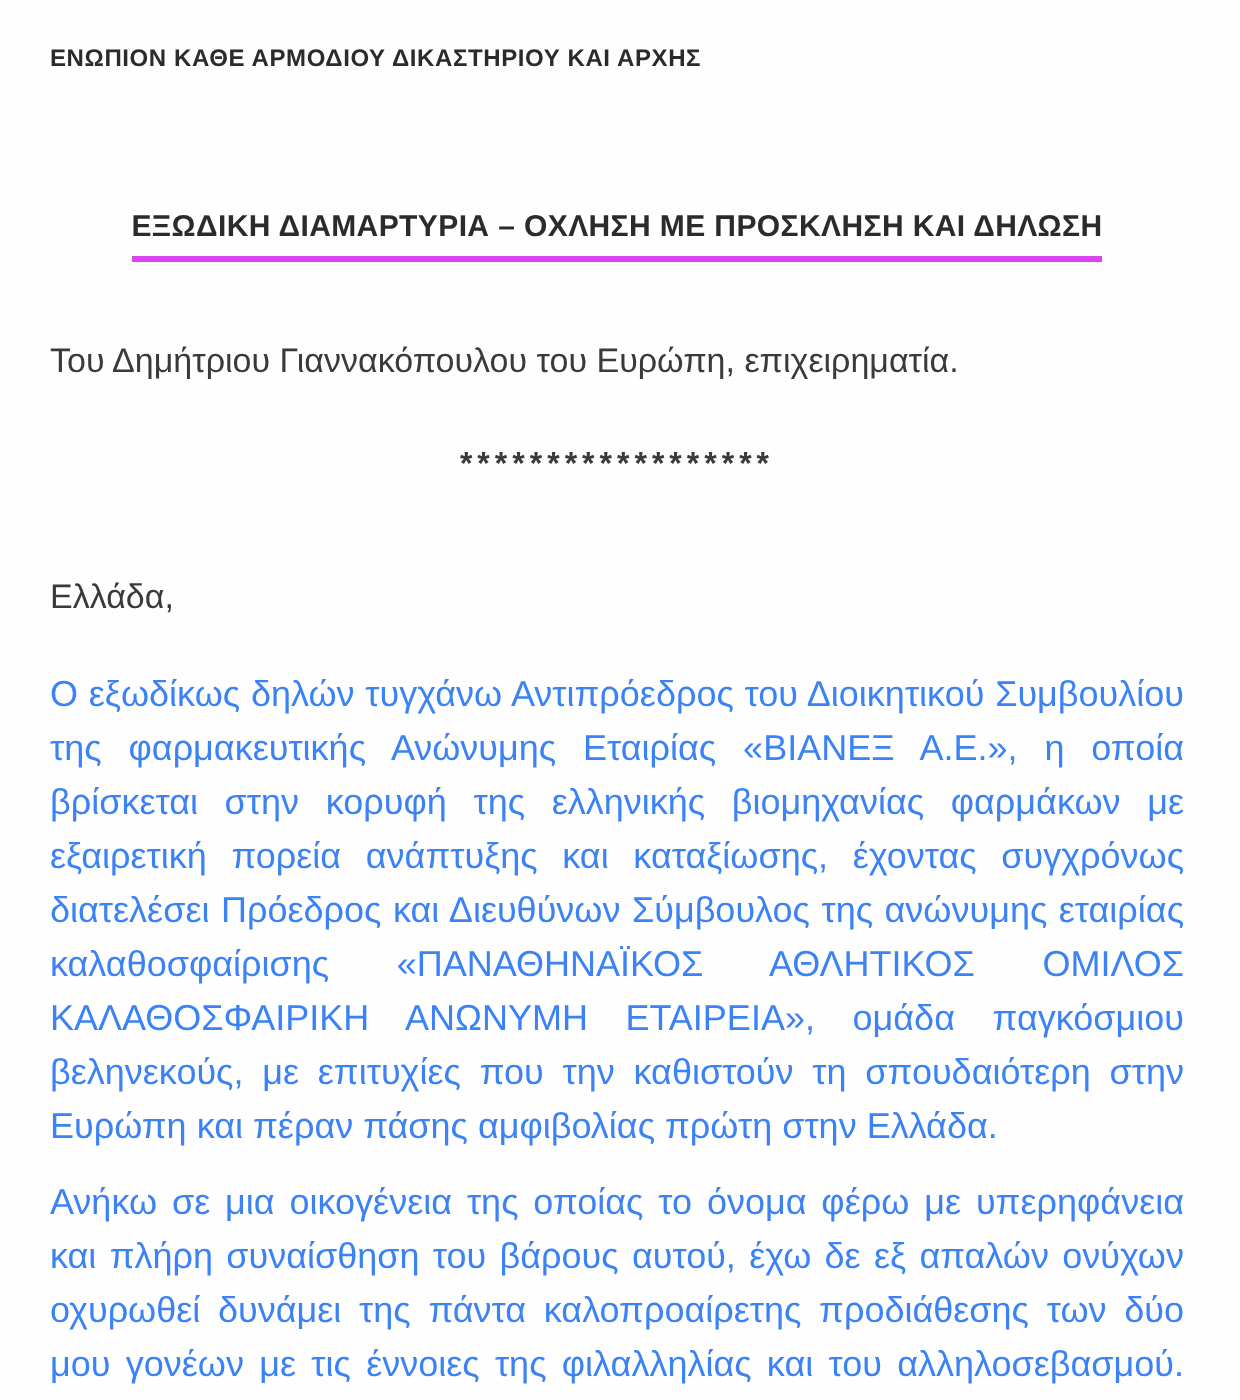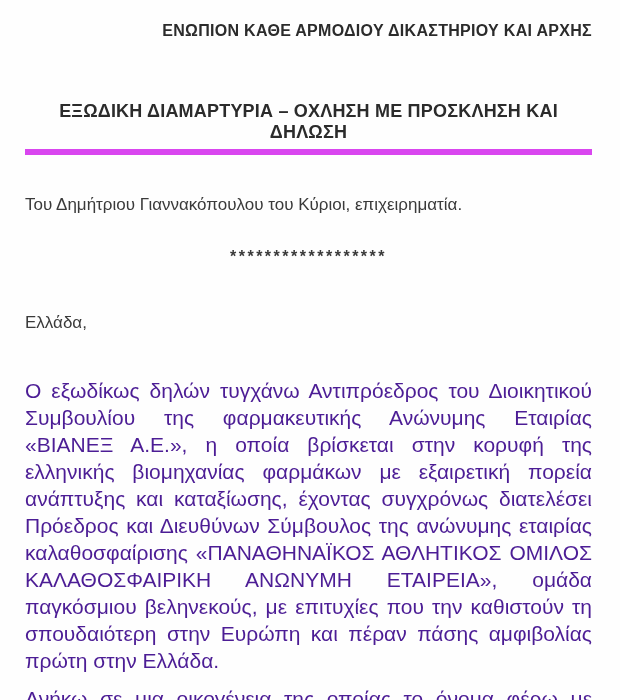--- a/index.html
+++ b/index.html
@@ -13,37 +13,37 @@
     height: 700px;
     box-sizing: border-box;
     background: #fefefe;
     padding: 14px 28px 0 25px;
     font-family: "Liberation Sans", "DejaVu Sans", sans-serif;
     color: #333333;
     overflow: hidden;
   }
   .heading-court {
     margin: 8px 0 0 0;
-    text-align: right;
-    font-size: 16px;
+    text-align: left;
+    font-size: 12px;
     font-weight: 700;
     letter-spacing: 0.3px;
     color: #2b2b2b;
   }
   .heading-title-wrap {
     margin: 61px 0 0 0;
     text-align: center;
   }
   .heading-title-text {
     display: inline-block;
-    font-size: 18px;
+    font-size: 15px;
     font-weight: 700;
     letter-spacing: 0.2px;
     color: #2b2b2b;
-    border-bottom: 6px solid #d946ef;
+    border-bottom: 3px solid #d946ef;
     padding-bottom: 6px;
   }
   .sender-line {
     margin: 40px 0 0 0;
     font-size: 17px;
     font-weight: 500;
     color: #3a3a3a;
   }
   .asterisk-separator {
     margin: 33px 0 0 0;
@@ -52,42 +52,42 @@
     font-weight: 700;
     letter-spacing: 2.5px;
     color: #3a3a3a;
   }
   .salutation {
     margin: 47px 0 0 0;
     font-size: 17px;
     color: #3a3a3a;
   }
   .body-paragraph {
-    margin: 44px 0 0 0;
-    font-size: 21px;
+    margin: 25px 0 0 0;
+    font-size: 18px;
     line-height: 27px;
     text-align: justify;
-    color: #4c1d95;
+    color: #3b82f6;
   }
   .body-paragraph + .body-paragraph {
     margin-top: 11px;
   }
 </style>
 </head>
 <body>
 
 <div class="page">
 
   <h1 class="heading-court">ΕΝΩΠΙΟΝ ΚΑΘΕ ΑΡΜΟΔΙΟΥ ΔΙΚΑΣΤΗΡΙΟΥ ΚΑΙ ΑΡΧΗΣ</h1>
 
   <h2 class="heading-title-wrap">
     <span class="heading-title-text">ΕΞΩΔΙΚΗ ΔΙΑΜΑΡΤΥΡΙΑ – ΟΧΛΗΣΗ ΜΕ ΠΡΟΣΚΛΗΣΗ ΚΑΙ ΔΗΛΩΣΗ</span>
   </h2>
 
-  <p class="sender-line">Του Δημήτριου Γιαννακόπουλου του Κύριοι, επιχειρηματία.</p>
+  <p class="sender-line">Του Δημήτριου Γιαννακόπουλου του Ευρώπη, επιχειρηματία.</p>
 
   <div class="asterisk-separator">******************</div>
 
   <p class="salutation">Ελλάδα,</p>
 
   <p class="body-paragraph">Ο εξωδίκως δηλών τυγχάνω Αντιπρόεδρος του Διοικητικού Συμβουλίου της φαρμακευτικής Ανώνυμης Εταιρίας «ΒΙΑΝΕΞ Α.Ε.», η οποία βρίσκεται στην κορυφή της ελληνικής βιομηχανίας φαρμάκων με εξαιρετική πορεία ανάπτυξης και καταξίωσης, έχοντας συγχρόνως διατελέσει Πρόεδρος και Διευθύνων Σύμβουλος της ανώνυμης εταιρίας καλαθοσφαίρισης «ΠΑΝΑΘΗΝΑΪΚΟΣ ΑΘΛΗΤΙΚΟΣ ΟΜΙΛΟΣ ΚΑΛΑΘΟΣΦΑΙΡΙΚΗ ΑΝΩΝΥΜΗ ΕΤΑΙΡΕΙΑ», ομάδα παγκόσμιου βεληνεκούς, με επιτυχίες που την καθιστούν τη σπουδαιότερη στην Ευρώπη και πέραν πάσης αμφιβολίας πρώτη στην Ελλάδα.</p>
 
   <p class="body-paragraph">Ανήκω σε μια οικογένεια της οποίας το όνομα φέρω με υπερηφάνεια και πλήρη συναίσθηση του βάρους αυτού, έχω δε εξ απαλών ονύχων οχυρωθεί δυνάμει της πάντα καλοπροαίρετης προδιάθεσης των δύο μου γονέων με τις έννοιες της φιλαλληλίας και του αλληλοσεβασμού. Με διακρίνει βαθιά ταύτιση με τα υπέρτατα αγαθά του Αθλητισμού και της Υγείας – χώροι που τόσο η οικογένειά μου όσο και εγώ έχουμε ενισχύσει στην τόσο ταλανισμένη χώρα μας και μάλιστα μέσω των οποίων την διαφημίζουμε παγκοσμίως.</p>
 
 </div>

